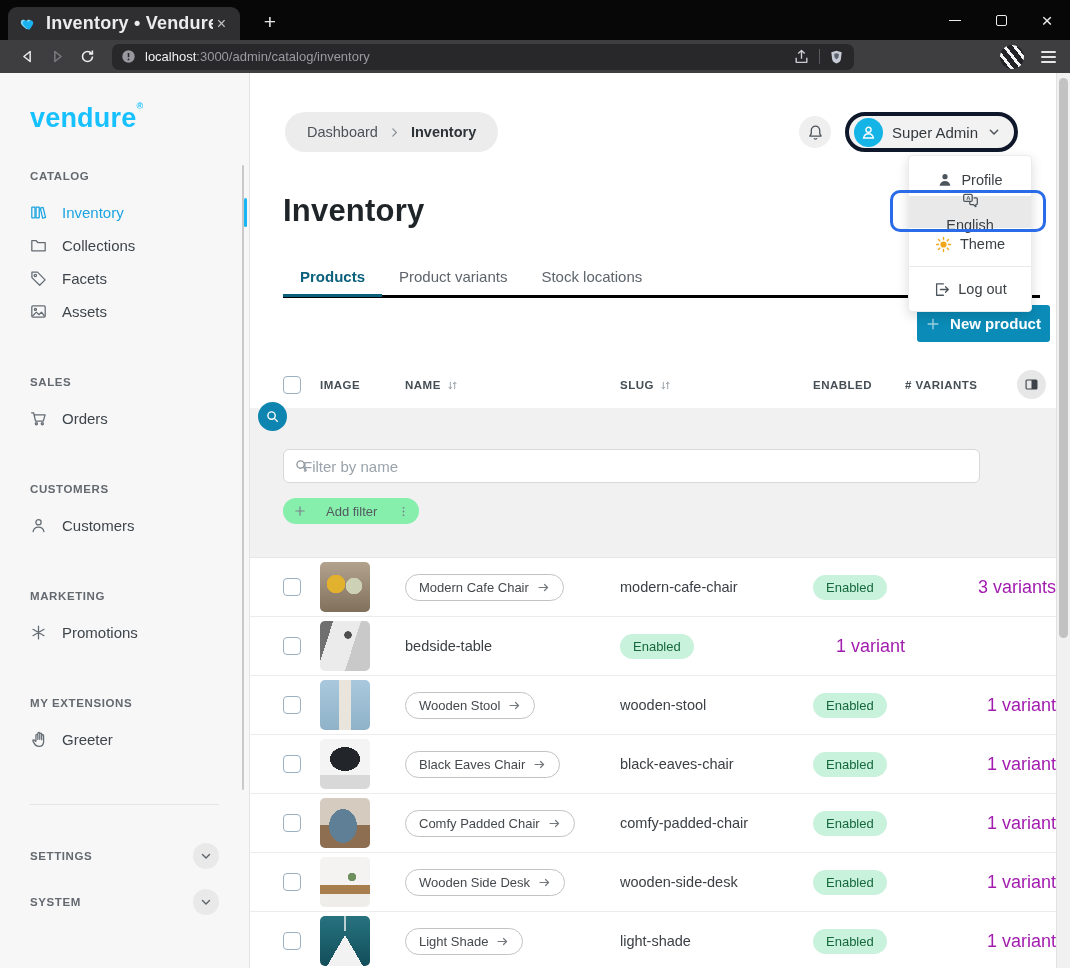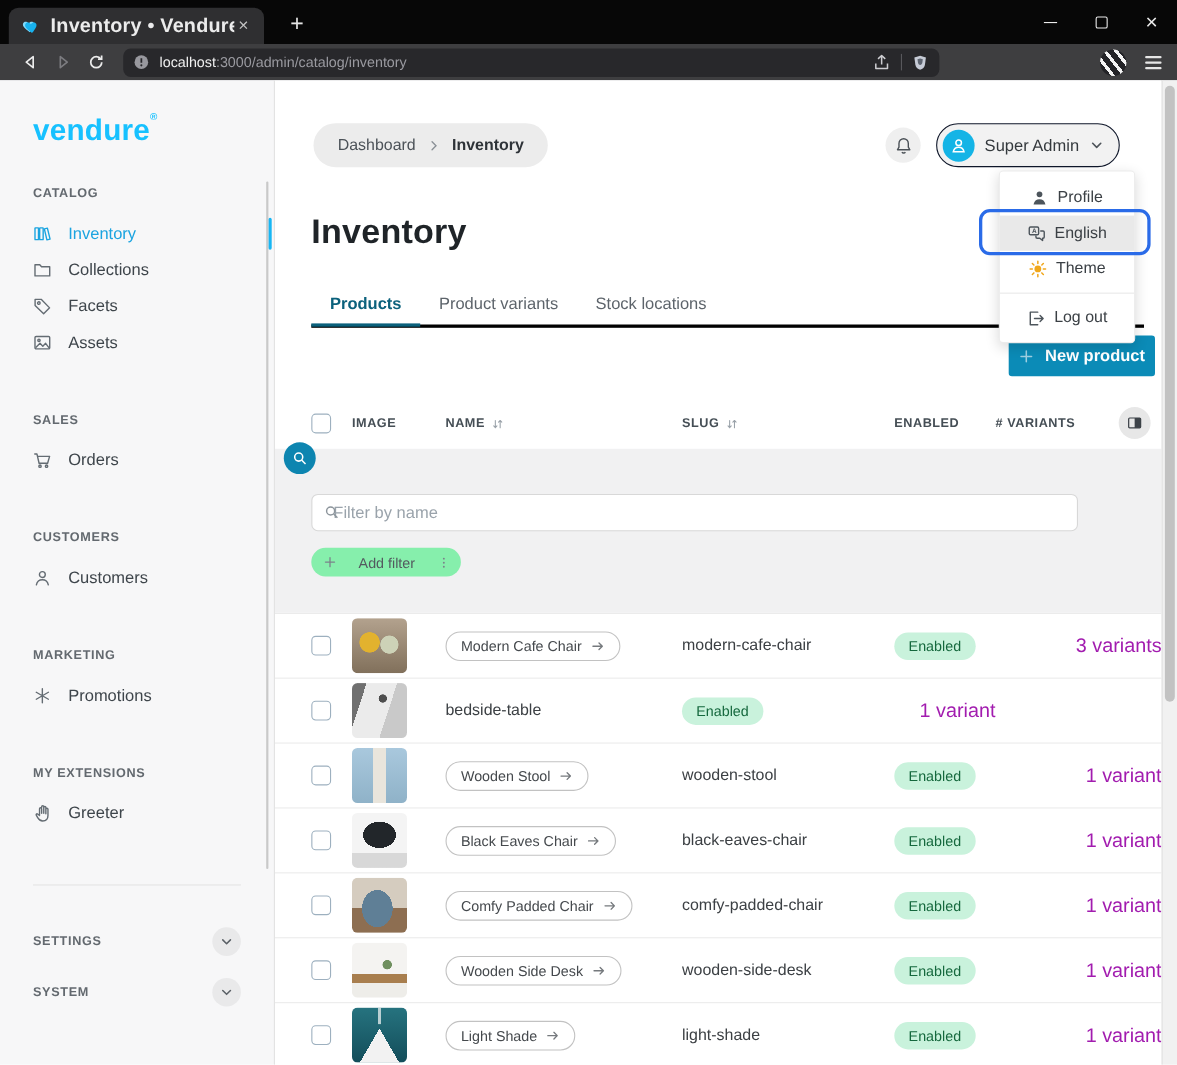--- a/index.html
+++ b/index.html
@@ -76,21 +76,21 @@
   .header-row { position:absolute; top:39px; left:35px; right:38px; height:40px;
     display:flex; align-items:center; }
   .breadcrumb { height:40px; background:#ececec; border-radius:20px; display:flex; align-items:center;
     gap:11px; padding:0 22px; font-size:14.5px; }
   .crumb-parent { color:#4c5258; }
   .crumb-sep { color:#8a9096; display:flex; }
   .crumb-current { color:#2e3338; font-weight:700; }
   .header-spacer { flex:1; }
   .bell-btn { width:32px; height:32px; border-radius:50%; background:#efefef; color:#4b5157;
     display:flex; align-items:center; justify-content:center; margin-right:14px; }
-  .user-pill { height:40px; border:1px solid #0f172a; border-radius:21px; background:#f2f2f2;
+  .user-pill { height:40px; border:4px solid #0f172a; border-radius:21px; background:#f2f2f2;
     display:flex; align-items:center; gap:9px; padding:0 13px 0 5px; cursor:pointer; }
   .user-avatar { width:29px; height:29px; border-radius:50%; background:#14b4e6; color:#fff;
     display:flex; align-items:center; justify-content:center; }
   .user-name { font-size:15px; color:#34393d; }
   .user-chev { color:#4e545a; display:flex; }
 
   .page-title { position:absolute; left:33px; top:120px; font-size:31px; font-weight:700; color:#1f2428;
     letter-spacing:.2px; }
 
   .tabs { position:absolute; left:33px; right:16px; top:185px; height:40px; display:flex;
@@ -167,21 +167,21 @@
     color:#15683d; font-size:13px; }
   .variants-cell { font-size:18px; color:#a21caf;text-align:right; }
 
   
   .user-menu { position:absolute; left:658px; top:82px; width:124px; background:#fff;
     border:1px solid #ececec; border-radius:4px; box-shadow:0 4px 12px rgba(0,0,0,.14);
     padding:8px 0 6px 0; z-index:40; }
   .menu-item { height:32px; display:flex; align-items:center; justify-content:center; gap:8px;
     font-size:14.5px; color:#3b4045; cursor:pointer; }
   .menu-item .icon-svg { color:#4d555c; }
-  .menu-item.highlighted { background:#e9e9e9; }
+  .menu-item.highlighted { background:#e9e9e9;flex-direction:column; }
   .menu-item .sun { color:#f0a71c; }
   .menu-divider { border-top:1px solid #e9e9e9; margin:6px 0; }
   .focus-ring { position:absolute; left:640px; top:117px; width:156px; height:42px;
     border:3px solid #2a6be8; border-radius:10px; z-index:50; pointer-events:none; }
 
   
   .page-scrollbar { width:14px; height:100%; background:#f1f1f1; border-left:1px solid #e2e2e2;
     position:relative; flex:none; }
   .page-scrollbar .thumb-v { position:absolute; left:2px; top:5px; width:9px; height:560px;
     background:#c2c2c2; border-radius:5px; }

